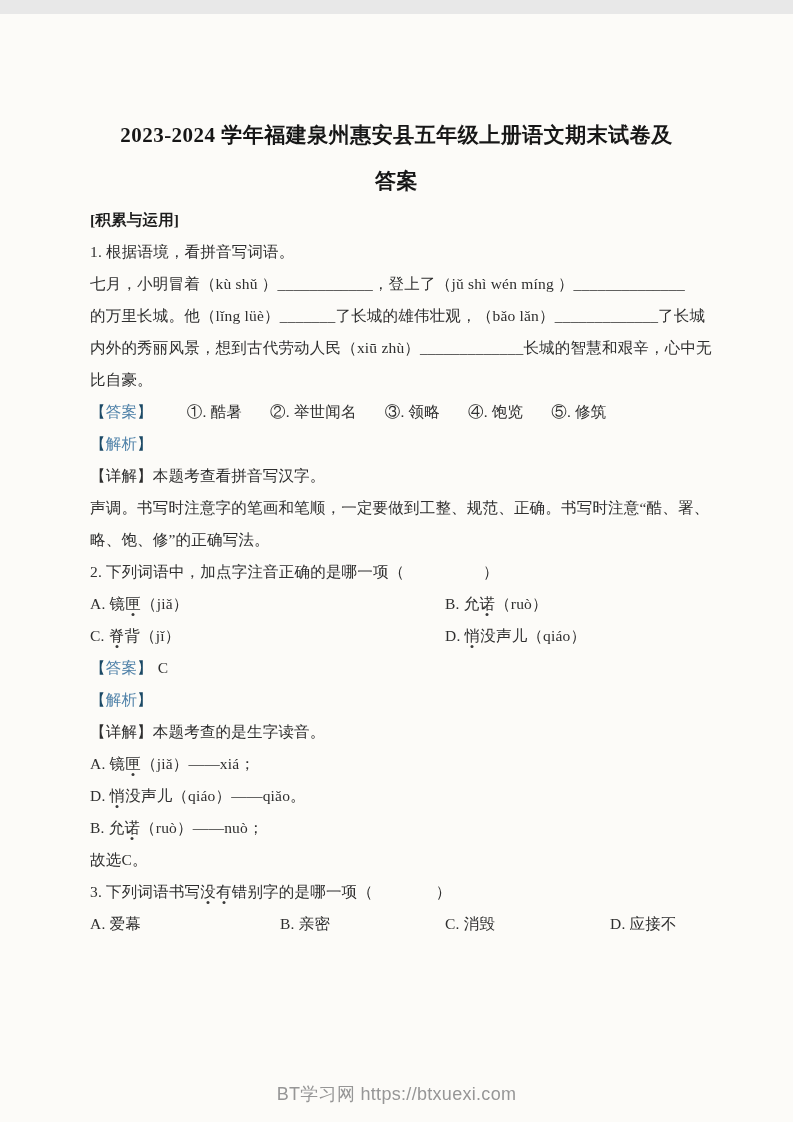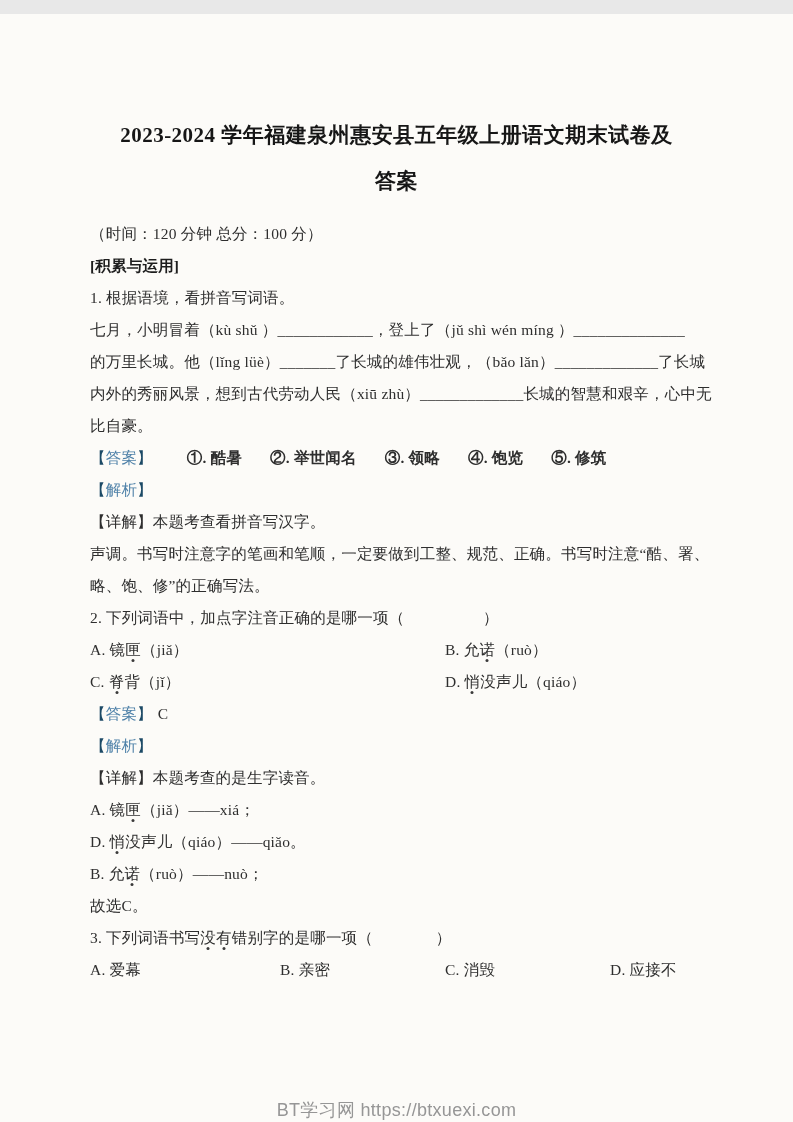--- a/index.html
+++ b/index.html
@@ -38,49 +38,48 @@
     content: "";
     position: absolute;
     left: 50%;
     bottom: -4px;
     transform: translateX(-50%);
     width: 3px;
     height: 3px;
     border-radius: 50%;
     background: #3a3a3a;
   }
-  .ans-items .ans-item { display: inline-block; margin-right: 28px; font-weight: bold; }
+  .ans-items .ans-item { display: inline-block; margin-right: 28px; }
   .ans-items { margin-left: 34px; }
   .ans-val { margin-left: 5px; }
   .opt-grid2 { display: grid; grid-template-columns: 355px 1fr; }
   .opt-grid4 { display: grid; grid-template-columns: 190px 165px 165px 1fr; }
   .footer {
     position: absolute;
     left: 0;
-    bottom: 14px;
+    bottom: 30px;
     width: 100%;
     text-align: center;
     font-family: "Liberation Sans", "DejaVu Sans", sans-serif;
     font-size: 18px;
     color: #969696;
     letter-spacing: 0.3px;
   }
 </style>
 </head>
 <body>
 
 <div class="page">
   <div class="content">
 
     <h1 class="title">
       <div>2023-2024 学年福建泉州惠安县五年级上册语文期末试卷及</div>
       <div>答案</div>
     </h1>
 
-    <div class="line meta">（时间：120 分钟 总分：100 分）</div>
 
     <div class="line bold">[积累与运用]</div>
 
     <div class="line">1. 根据语境，看拼音写词语。</div>
     <div class="line">七月，小明冒着（kù shǔ ）____________，登上了（jǔ shì wén míng ）______________</div>
     <div class="line">的万里长城。他（lǐng lüè）_______了长城的雄伟壮观，（bǎo lǎn）_____________了长城</div>
     <div class="line">内外的秀丽风景，想到古代劳动人民（xiū zhù）_____________长城的智慧和艰辛，心中无</div>
     <div class="line">比自豪。</div>
 
     <div class="line">

